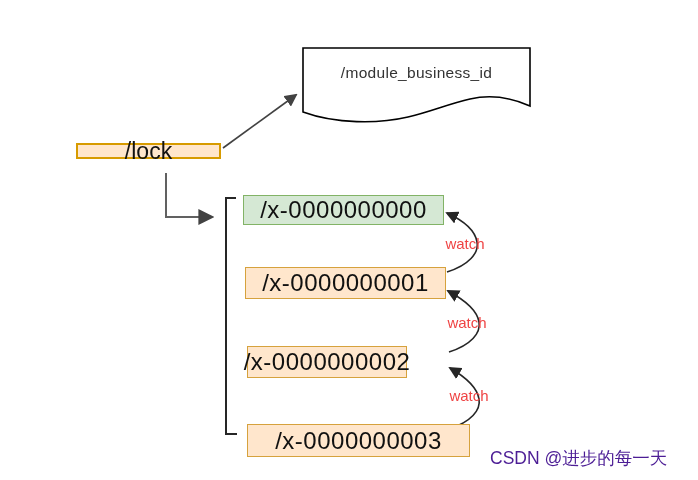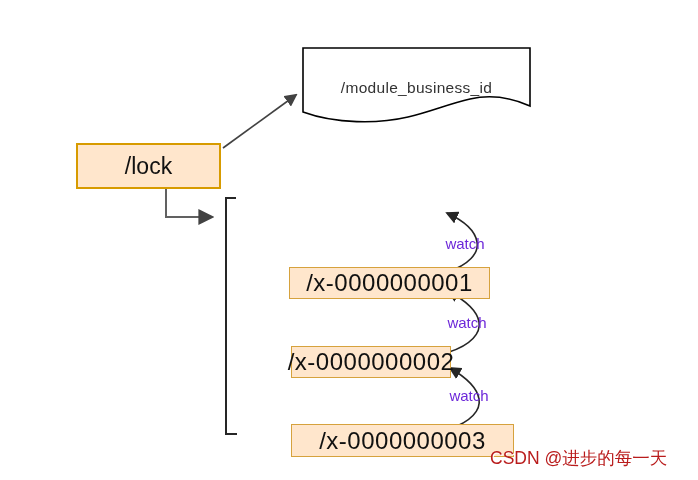--- a/index.html
+++ b/index.html
@@ -25,69 +25,67 @@
     position: absolute;
     box-sizing: border-box;
     display: flex;
     align-items: center;
     justify-content: center;
     color: #111111;
     white-space: nowrap;
   }
   .lock-node {
     left: 76px; top: 143px;
-    width: 145px; height: 46px;
+    width: 145px; height: 16px;
     background: #ffe6cc;
     border: 2px solid #d79b00;
     font-size: 23px;
   }
   .child-node {
     font-size: 24px;
     letter-spacing: 0.5px;
   }
   .orange {
     background: #ffe6cc;
     border: 1.5px solid #d6a23d;
-    margin-left: 44px;
   }
   .green {
     background: #d5e8d4;
     border: 1.5px solid #82b366;
   }
   .child-0 { left: 243px; top: 195px; width: 201px; height: 30px; }
   .child-1 { left: 245px; top: 267px; width: 201px; height: 32px; }
   .child-2 { left: 247px; top: 346px; width: 160px; height: 32px; }
   .child-3 { left: 247px; top: 424px; width: 223px; height: 33px; }
   .doc-label {
     position: absolute;
     left: 303px; top: 50px;
     width: 227px; height: 46px;
     display: flex;
     align-items: center;
     justify-content: center;
     font-size: 15.5px;
     color: #333333;
     letter-spacing: 0.3px;
-    margin-top: 15px;
   }
   .watch-label {
     position: absolute;
     width: 58px;
     text-align: center;
     font-size: 15px;
-    color: #6d28d9;
+    color: #ef4444;
   }
   .watch-0 { left: 436px; top: 235px; }
   .watch-1 { left: 438px; top: 314px; }
   .watch-2 { left: 440px; top: 387px; }
   .watermark {
     position: absolute;
     left: 490px; top: 446px;
     font-size: 17.5px;
-    color: #b91c1c;
+    color: #4c1d95;
     text-shadow: 1px 1px 0 #ffffff;
     white-space: nowrap;
   }
 </style>
 </head>
 <body>
 
 <div class="canvas">
 
   <svg class="overlay" viewBox="0 0 698 480" xmlns="http://www.w3.org/2000/svg">
@@ -116,20 +114,21 @@
 
     <path d="M 449 352 C 471 345 481 333 479 322 C 477 309 461 298 448 291" fill="none" stroke="#262626" stroke-width="1.6" marker-end="url(#arrow-black)"></path>
 
     <path d="M 449 429 C 471 422 481 410 479 399 C 477 386 462 375 450 368" fill="none" stroke="#262626" stroke-width="1.6" marker-end="url(#arrow-black)"></path>
   </svg>
 
   <div class="doc-label">/module_business_id</div>
 
   <div class="node lock-node">/lock</div>
 
+  <div class="node child-node green child-0">/x-0000000000</div>
   <div class="node child-node orange child-1">/x-0000000001</div>
   <div class="node child-node orange child-2">/x-0000000002</div>
   <div class="node child-node orange child-3">/x-0000000003</div>
 
   <span class="watch-label watch-0">watch</span>
   <span class="watch-label watch-1">watch</span>
   <span class="watch-label watch-2">watch</span>
 
   <div class="watermark">CSDN @进步的每一天</div>
 

